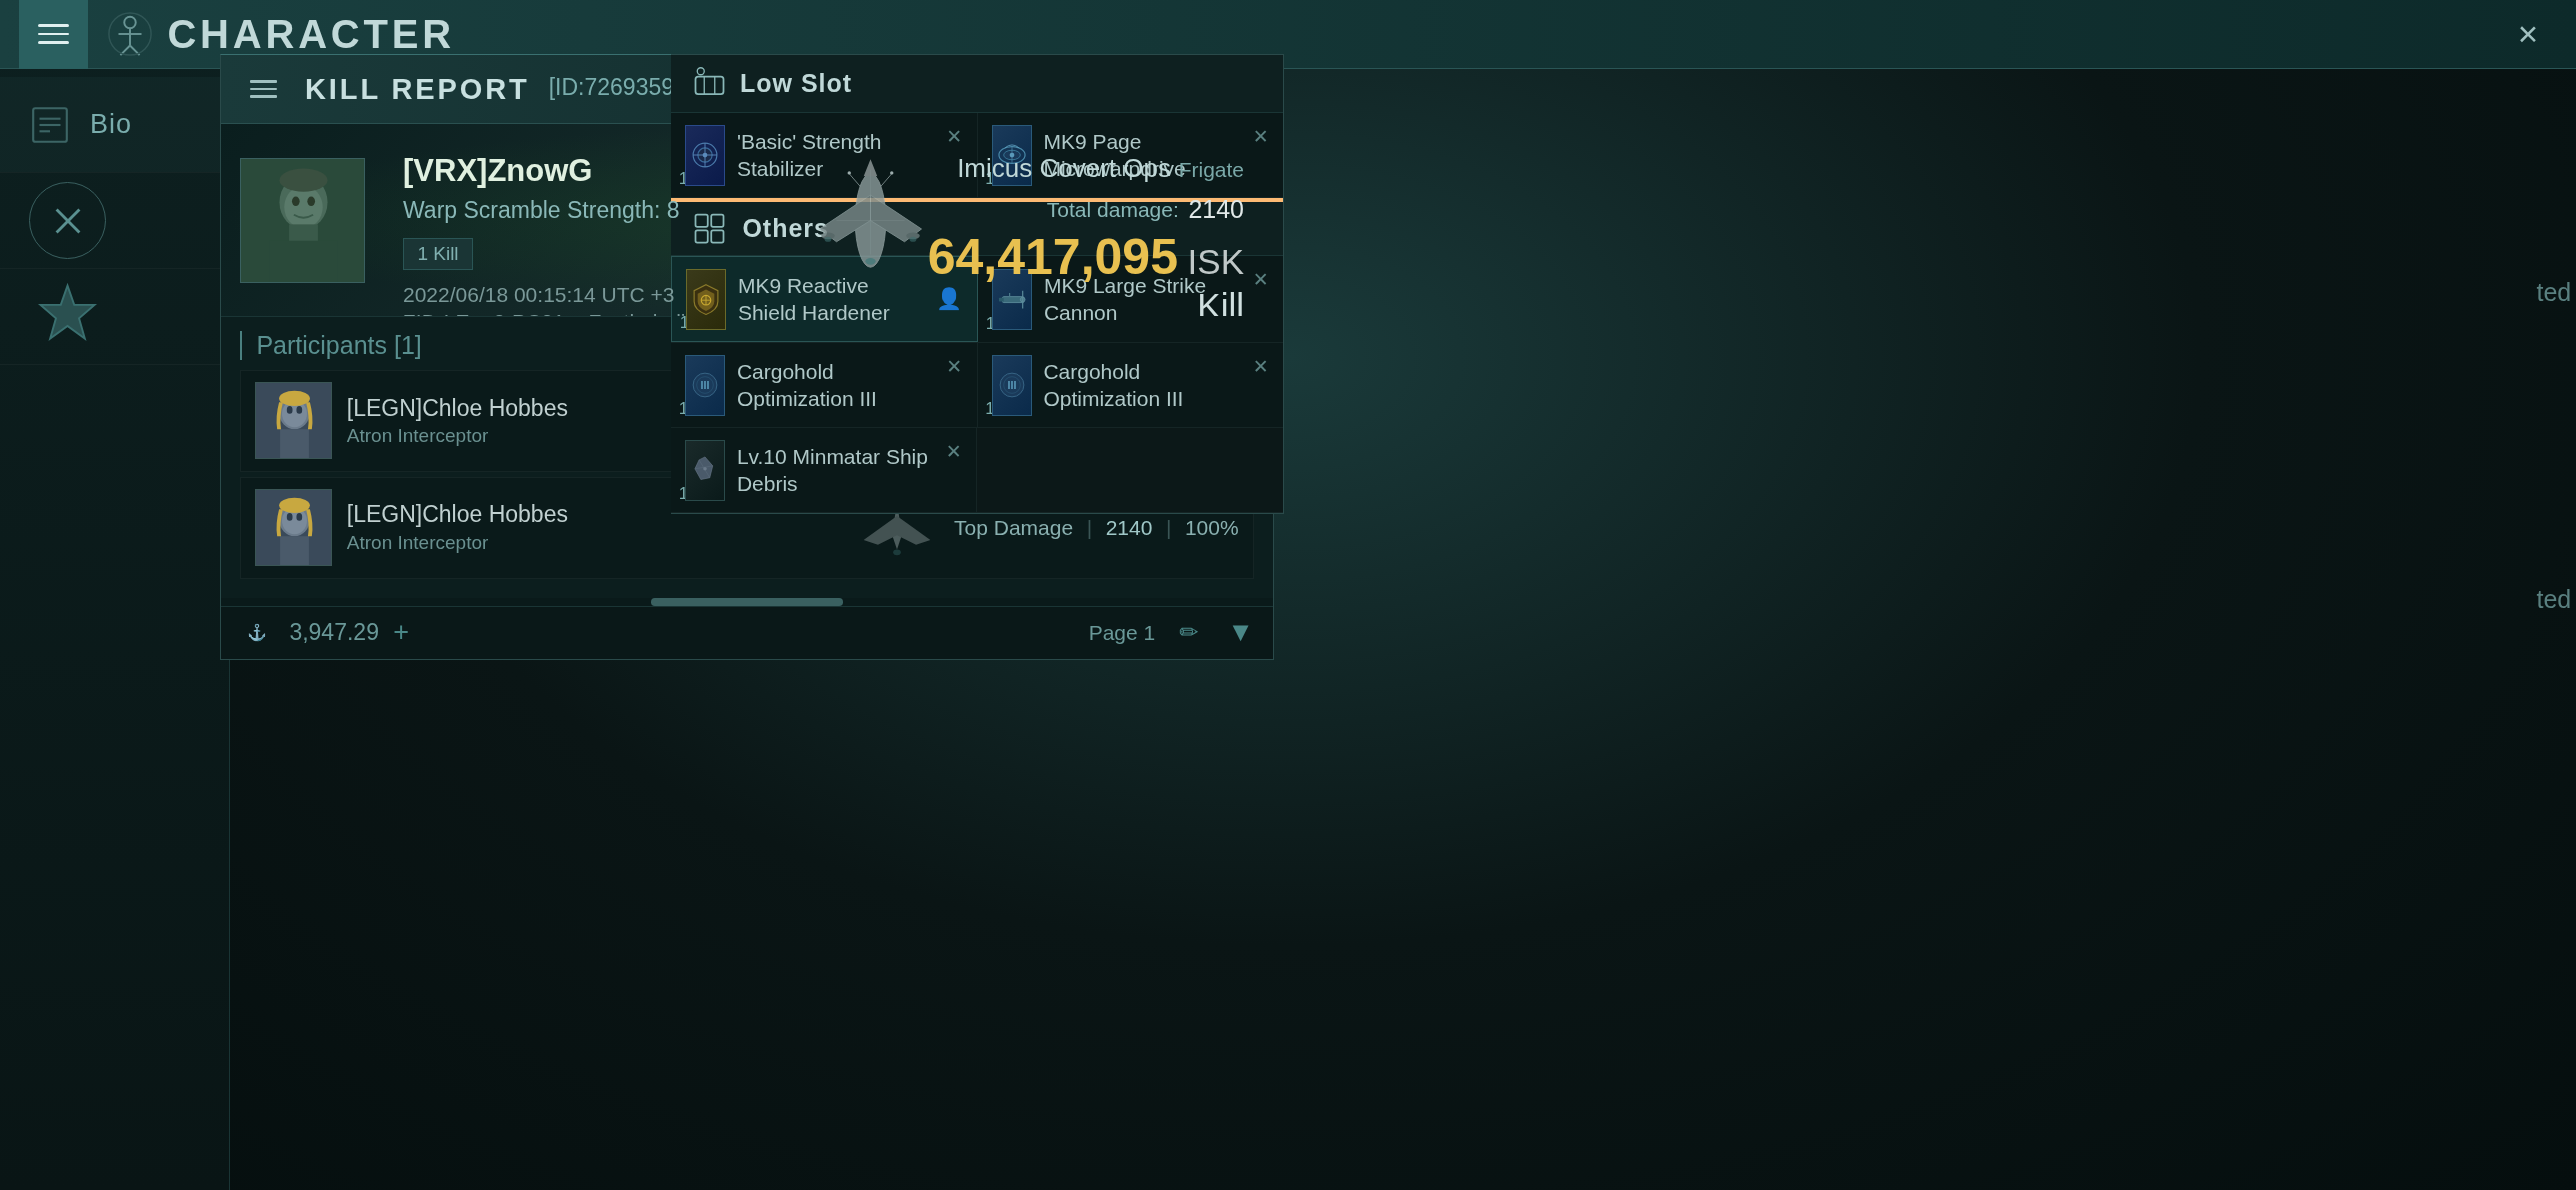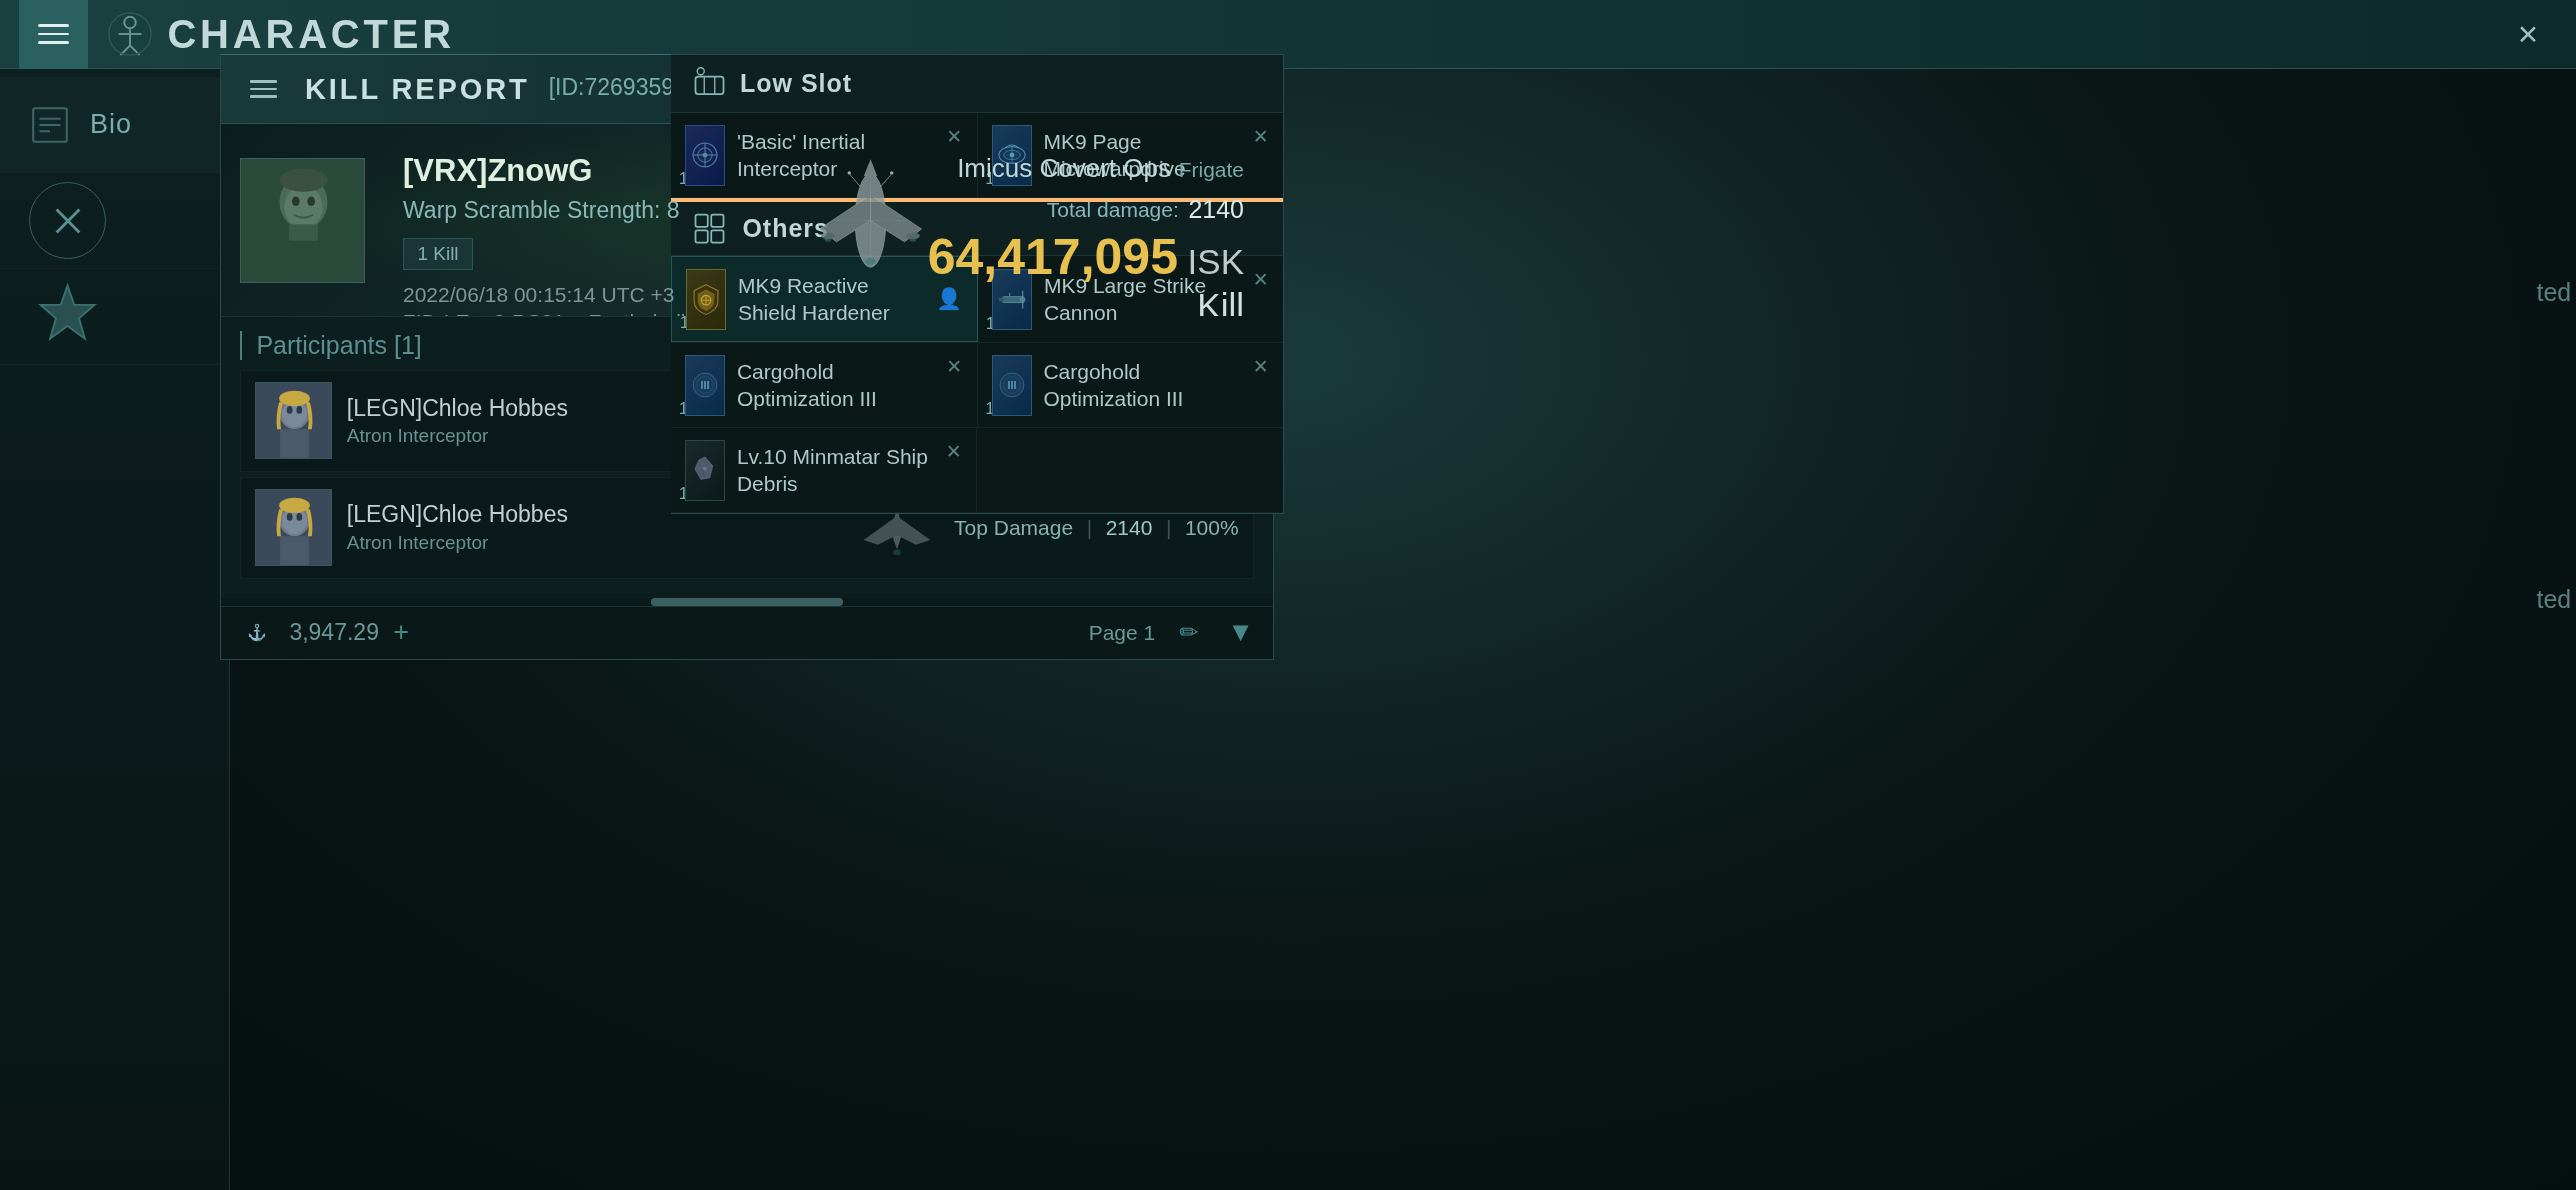--- a/index.html
+++ b/index.html
@@ -908,21 +908,21 @@
       <div class="eq-item-qty">1</div>
       <div class="eq-item-icon item-icon-blue">
         <svg viewBox="0 0 64 64" width="54" height="54">
           <circle cx="32" cy="32" r="20" stroke="#4a7aaa" stroke-width="2" fill="none"></circle>
           <circle cx="32" cy="32" r="12" stroke="#3a6a9a" stroke-width="2" fill="#1a2a4a"></circle>
           <line x1="32" y1="12" x2="32" y2="52" stroke="#5a8aba" stroke-width="1.5"></line>
           <line x1="12" y1="32" x2="52" y2="32" stroke="#5a8aba" stroke-width="1.5"></line>
           <circle cx="32" cy="32" r="4" fill="#5a8aba"></circle>
         </svg>
       </div>
-      <span class="eq-item-name">'Basic' Inertial Interceptor</span>
+      <span class="eq-item-name">'Basic' Strength Stabilizer</span>
       <span class="eq-item-close">✕</span>
     </div>
 
     <div class="eq-item">
       <div class="eq-item-qty">1</div>
       <div class="eq-item-icon item-icon-teal">
         <svg viewBox="0 0 64 64" width="54" height="54">
           <ellipse cx="32" cy="32" rx="22" ry="14" stroke="#4a8aaa" stroke-width="2" fill="none"></ellipse>
           <ellipse cx="32" cy="32" rx="14" ry="8" stroke="#3a7a9a" stroke-width="1.5" fill="#1a3a5a"></ellipse>
           <path d="M20 20 Q32 10 44 20" stroke="#5a9aba" stroke-width="1.5" fill="none"></path>

